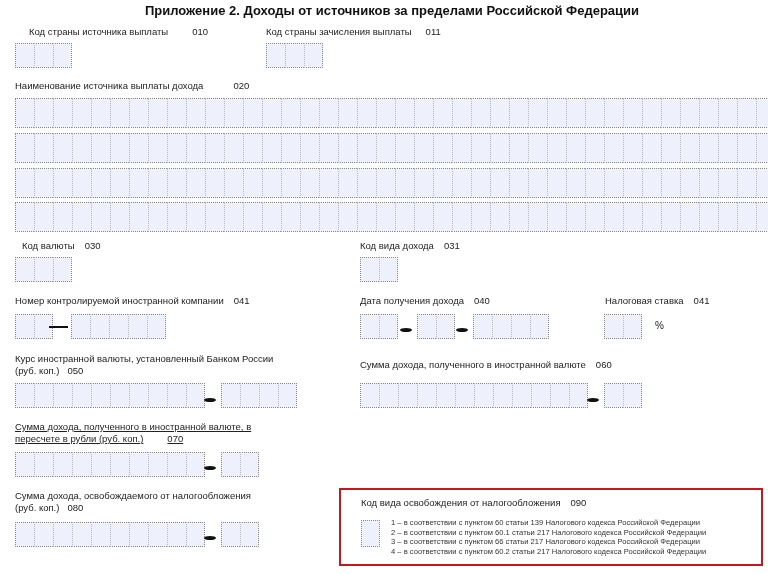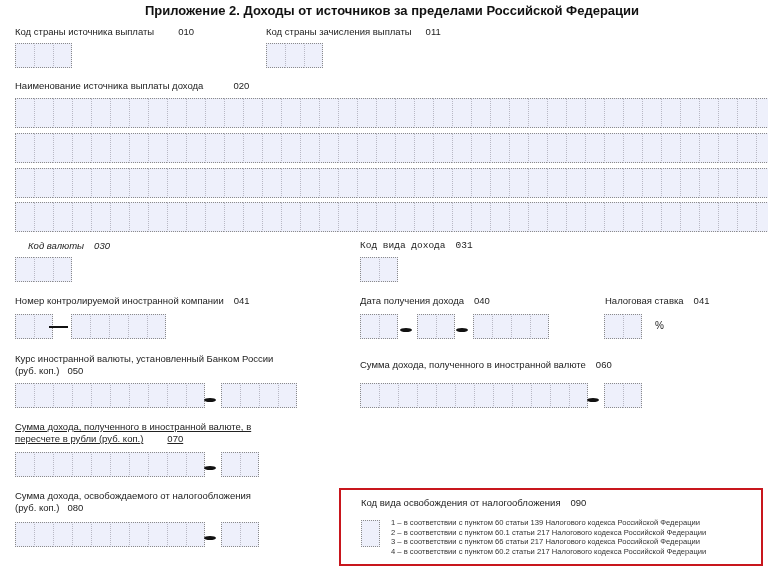--- a/index.html
+++ b/index.html
@@ -34,21 +34,21 @@
     left: 339px; top: 488px; width: 424px; height: 78px;
     box-sizing: border-box; border: 2px solid #c8161d;
   }
   .opt { font-size: 7.6px; line-height: 9.5px; color: #333; white-space: nowrap; }
 </style>
 </head>
 <body>
 
 <div class="abs title">Приложение 2. Доходы от источников за пределами Российской Федерации</div>
 
-<div class="abs lbl" style="left:7px; top:26px;">
+<div class="abs lbl" style="left:21px; top:26px;">
   <span>Код страны источника выплаты</span><span class="code" style="margin-left:24px">010</span>
 </div>
 <div class="abs field" style="left:7px; top:43px;">
   <div class="cell"></div>
     <div class="cell"></div>
     <div class="cell"></div>
 </div>
 
 <div class="abs lbl" style="left:258px; top:26px;text-align:right;">
   <span>Код страны зачисления выплаты</span><span class="code" style="margin-left:14px">011</span>
@@ -226,30 +226,30 @@
       <div class="cell"></div>
       <div class="cell"></div>
       <div class="cell"></div>
       <div class="cell"></div>
       <div class="cell"></div>
       <div class="cell"></div>
       <div class="cell"></div>
     </div>
   </div>
 
-<div class="abs lbl" style="left:20px; top:240px;font-style:italic;">
+<div class="abs lbl" style="left:14px; top:240px;">
   <span>Код валюты</span><span class="code">030</span>
 </div>
 <div class="abs field" style="left:7px; top:257px;">
   <div class="cell"></div>
     <div class="cell"></div>
     <div class="cell"></div>
 </div>
 
-<div class="abs lbl" style="left:352px; top:240px;font-family:Liberation Mono, monospace;">
+<div class="abs lbl" style="left:352px; top:240px;">
   <span>Код вида дохода</span><span class="code">031</span>
 </div>
 <div class="abs field" style="left:352px; top:257px;">
   <div class="cell"></div>
     <div class="cell"></div>
 </div>
 
 <div class="abs lbl" style="left:7px; top:295px;">
   <span>Номер контролируемой иностранной компании</span><span class="code">041</span>
 </div>

